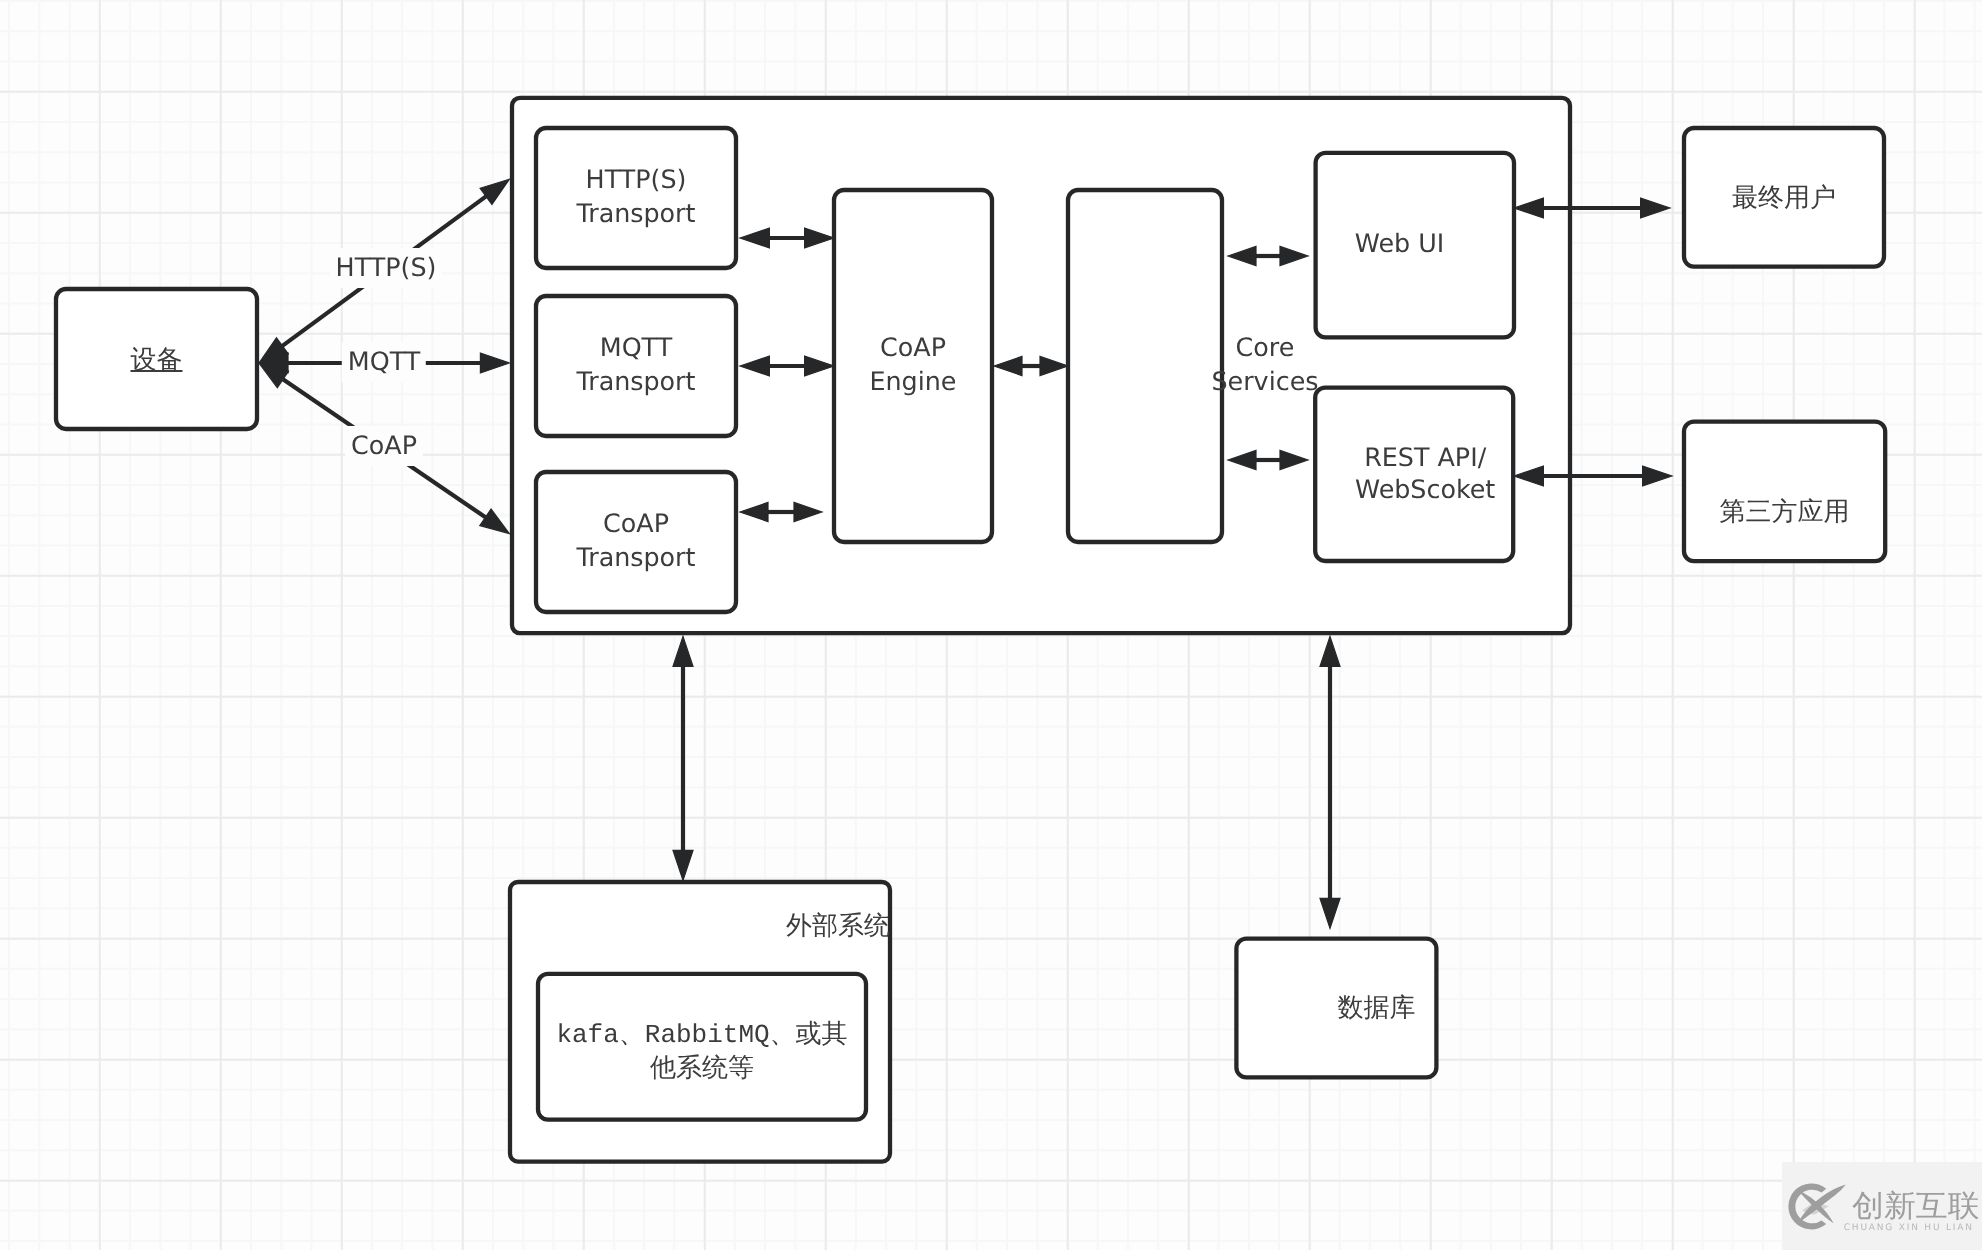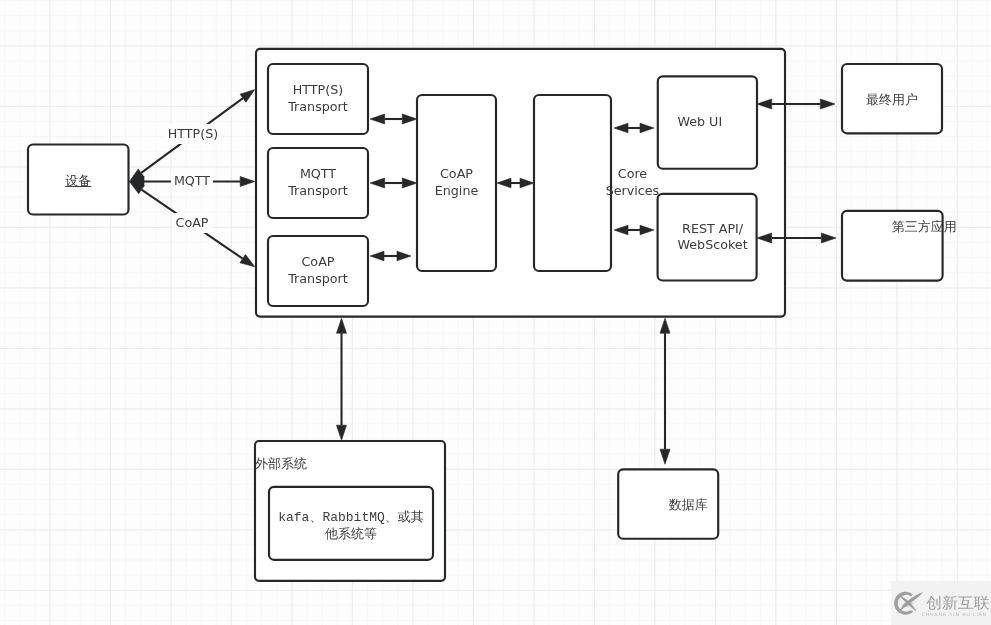--- a/index.html
+++ b/index.html
@@ -274,21 +274,21 @@
     <div class="nlabel" style="left: 268px; top: 236px; width: 100px; height: 70px;">CoAP
 Transport</div>
     <div class="nlabel" style="left: 417px; top: 95px; width: 79px; height: 176px;">CoAP
 Engine</div>
     <div class="nlabel" style="left: 552px; top: 95px; width: 77px; height: 176px; margin-left: 42px;">Core
 Services</div>
     <div class="nlabel" style="left: 657.8px; top: 76.4px; width: 84px; height: 92.3px;">Web UI</div>
     <div class="nlabel" style="left: 657.6px; top: 193.8px; width: 110px; height: 86.7px;">REST API/
 WebScoket</div>
     <div class="nlabel cjk" style="left: 842px; top: 64px; width: 100px; height: 69.3px;">最终用户</div>
-    <div class="nlabel cjk" style="left: 842px; top: 196px; width: 100.6px; height: 59px; margin-left: 32px;">第三方应用</div>
+    <div class="nlabel cjk" style="left: 842px; top: 226px; width: 100.6px; height: 59px;">第三方应用</div>
     <div class="nlabel cjk" style="left: 269px; top: 488.4px; width: 164px; height: 74px; font-family: Liberation Mono, monospace;">kafa、RabbitMQ、或其
 他系统等</div>
     <div class="nlabel cjk" style="left: 618.2px; top: 469.3px; width: 100px; height: 69.4px; padding-left: 40px;">数据库</div>
-    <div class="elabel cjk" style="left: 255px; top: 454.5px; width: 190px; text-align: left; white-space: pre-line;">外部系统</div>
+    <div class="elabel cjk" style="left: 255px; top: 454.5px; width: 190px; text-align: right; white-space: pre-line;">外部系统</div>
     <div class="elabel centered" style="left: 193px; top: 134px;">HTTP(S)</div>
     <div class="elabel centered" style="left: 192px; top: 181px;">MQTT</div>
     <div class="elabel centered" style="left: 192px; top: 223px;">CoAP</div>
   </div>
 
 </body></html>

